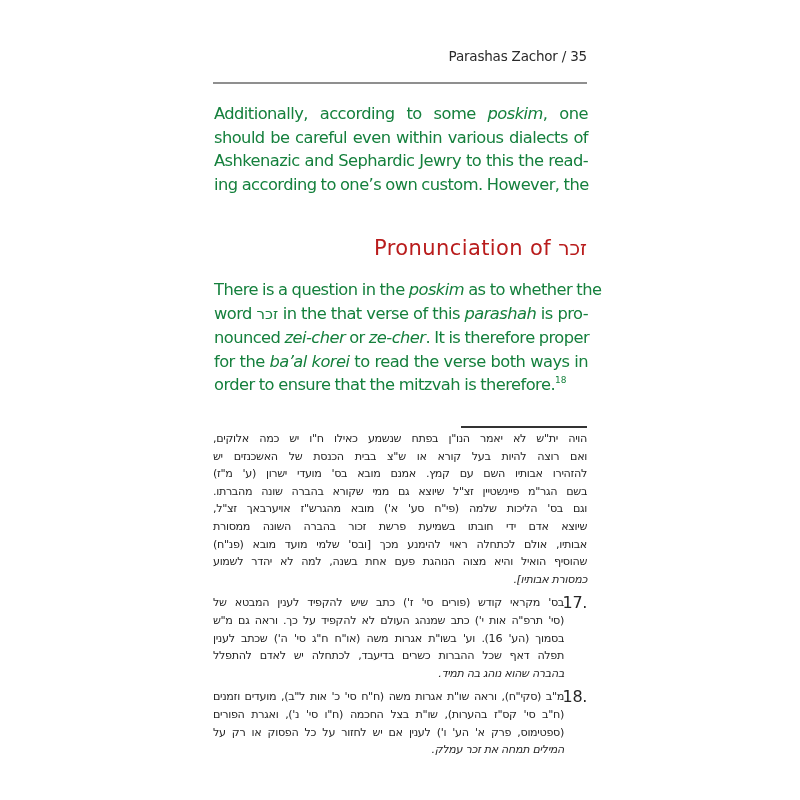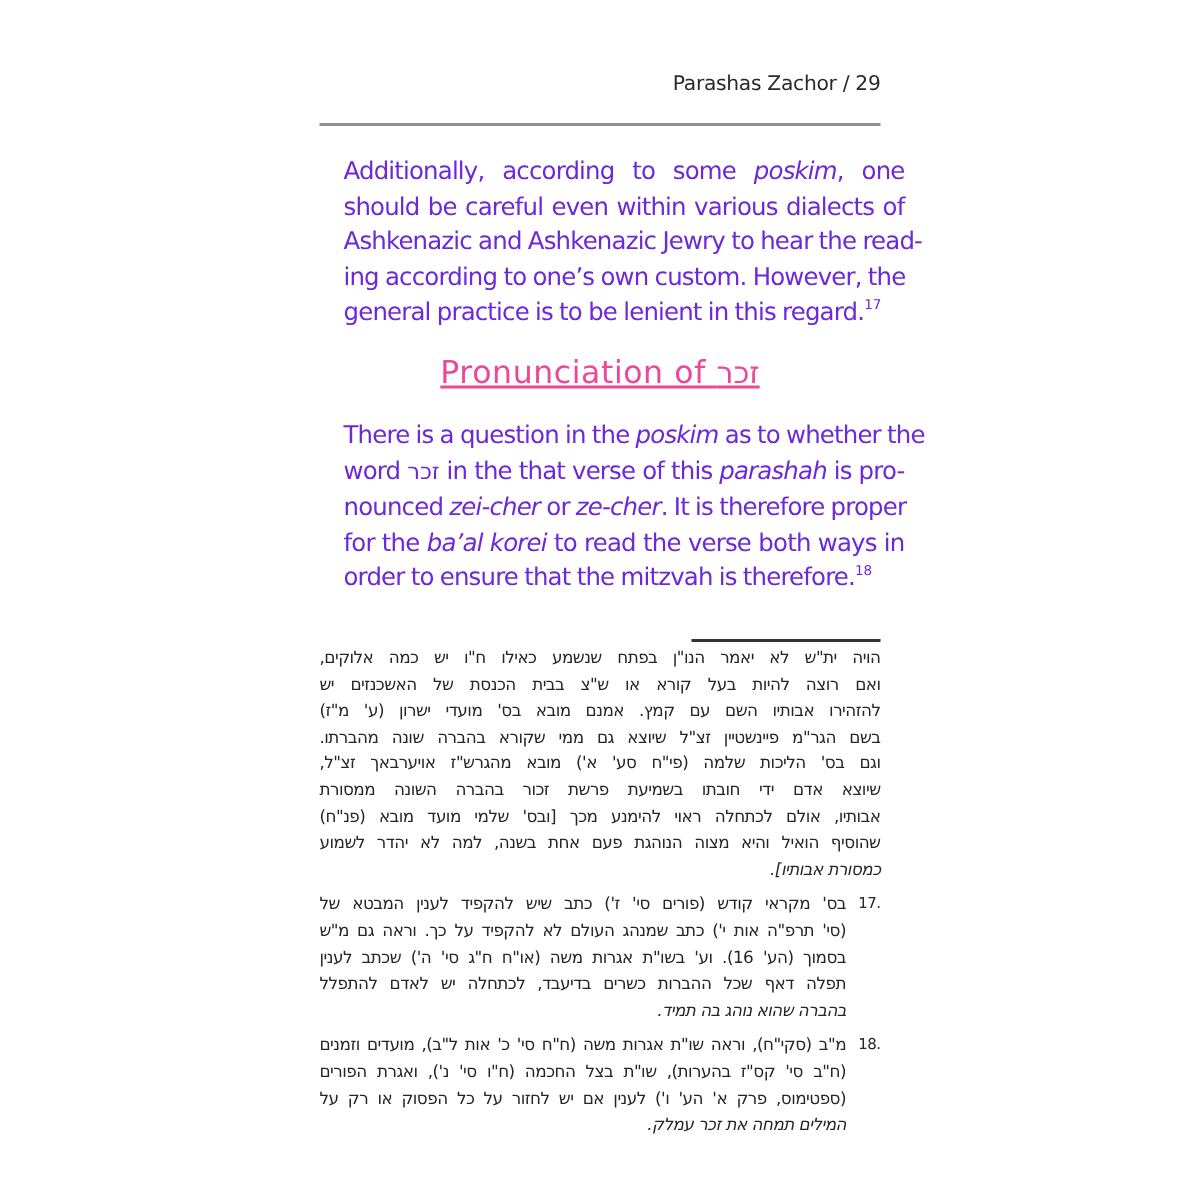--- a/index.html
+++ b/index.html
@@ -35,29 +35,29 @@
     .head-rule {
       position: absolute;
       top: 82px;
       left: 0;
       width: 374px;
       height: 2px;
       background: #8f8f8f;
     }
     .para {
       position: absolute;
-      left: 16px;
+      left: 1px;
       width: 374px;
       font-family: "DejaVu Sans", sans-serif;
       font-size: 16.3px;
       line-height: 23.5px;
       text-align: justify;
       letter-spacing: -0.55px;
       word-spacing: -0.5px;
-      color: #6d28d9;
+      color: #15803d;
       hyphens: manual;
     }
     .para .line {
       display: block;
       text-align: justify;
       text-align-last: justify;
       white-space: nowrap;
       overflow: visible;
     }
     .para .line.last {
@@ -77,27 +77,26 @@
       direction: rtl;
       unicode-bidi: isolate;
       font-size: 15px;
       letter-spacing: 0;
     }
     .section-heading {
       position: absolute;
       top: 236px;
       left: 0;
       width: 374px;
-      text-align: center;
+      text-align: right;
       font-family: "DejaVu Sans", sans-serif;
       font-size: 21px;
       letter-spacing: 0.4px;
-      color: #ec4899;
-      white-space: nowrap;
-      text-decoration: underline;
+      color: #b91c1c;
+      white-space: nowrap;
     }
     .section-heading .heb-inline {
       font-size: 20px;
     }
     .fn-rule {
       position: absolute;
       top: 426px;
       right: 0;
       width: 126px;
       height: 1.5px;
@@ -134,38 +133,37 @@
     }
     .fn-numbered {
       padding-right: 23px;
       margin-bottom: 6px;
     }
     .fn-num {
       position: absolute;
       right: 0;
       top: 0;
       direction: ltr;
-      font-size: 10px;
+      font-size: 16px;
       color: #262626;
     }
   </style>
 </head>
 <body>
 
 <div class="page">
 
-  <div class="running-head">Parashas Zachor / 29</div>
+  <div class="running-head">Parashas Zachor / 35</div>
   <div class="head-rule"></div>
 
   <div class="para para1">
     <span class="line"><span>Additionally, according to some </span><em>poskim</em><span>, one</span></span>
     <span class="line">should be careful even within various dialects of</span>
-    <span class="line">Ashkenazic and Ashkenazic Jewry to hear the read-</span>
+    <span class="line">Ashkenazic and Sephardic Jewry to this the read-</span>
     <span class="line">ing according to one’s own custom. However, the</span>
-    <span class="line last"><span>general practice is to be lenient in this regard.</span><sup class="fn">17</sup></span>
   </div>
 
   <div class="section-heading">
     <span>Pronunciation of </span><span class="heb-inline">זכר</span>
   </div>
 
   <div class="para para2">
     <span class="line"><span>There is a question in the </span><em>poskim</em><span> as to whether the</span></span>
     <span class="line"><span>word </span><span class="heb-inline">זכר</span><span> in the that verse of this </span><em>parashah</em><span> is pro-</span></span>
     <span class="line"><span>nounced </span><em>zei-cher</em><span> or </span><em>ze-cher</em><span>. It is therefore proper</span></span>

